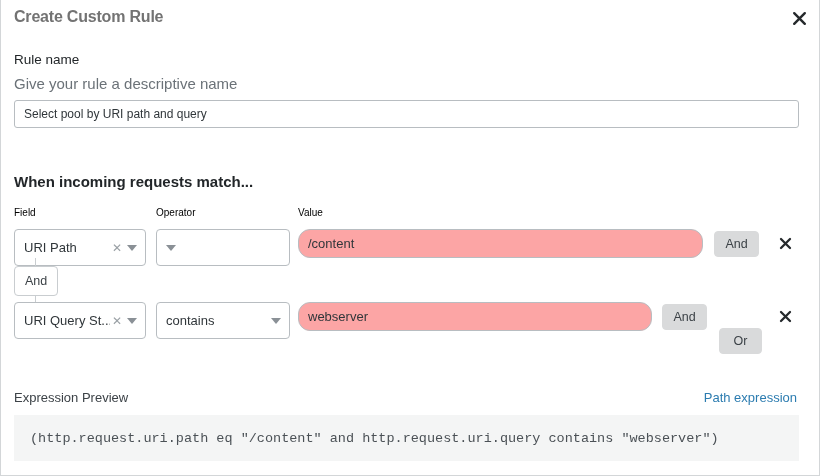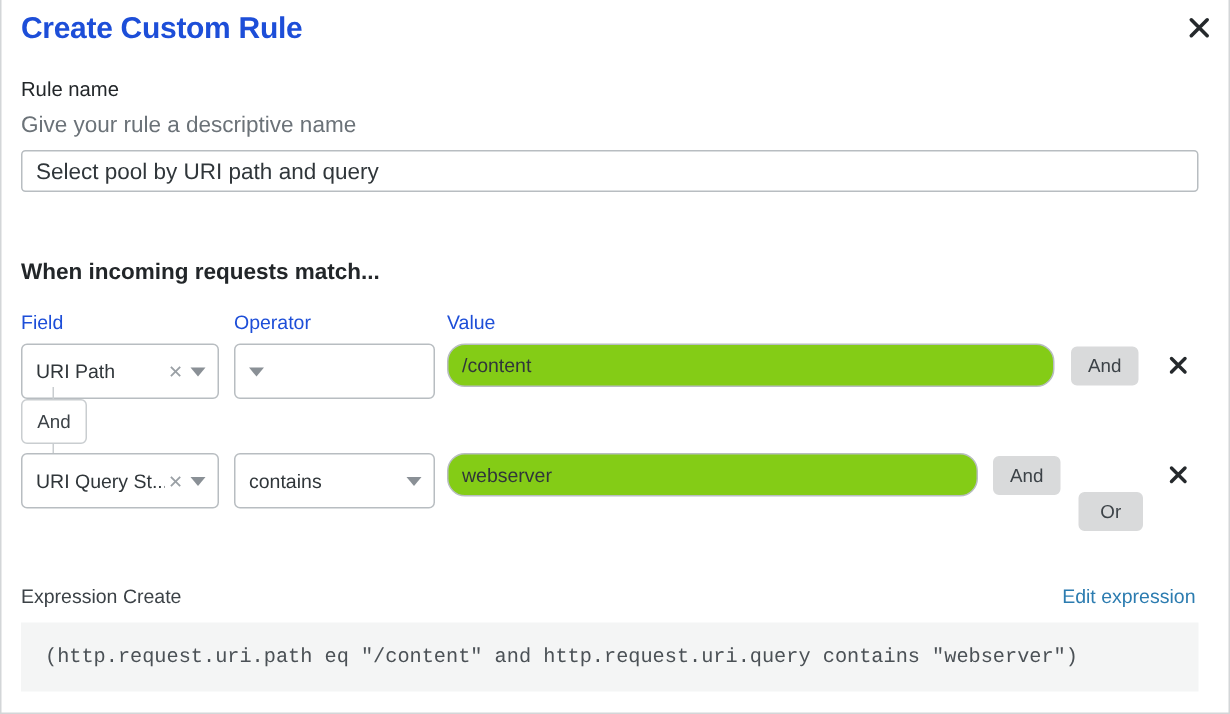--- a/index.html
+++ b/index.html
@@ -16,22 +16,22 @@
     width: 820px; height: 476px;
     background: #ffffff;
     border-left: 1px solid #d3d6d8;
     border-right: 1px solid #d3d6d8;
     border-bottom: 1px solid #d3d6d8;
   }
 
   
   .dlg-title {
     position: absolute; left: 13px; top: 8px;
-    font-size: 20px; font-weight: bold; letter-spacing: -0.2px;
-    color: #1d4ed8;
+    font-size: 16px; font-weight: bold; letter-spacing: -0.2px;
+    color: #737373;
   }
   .close-btn {
     position: absolute; right: 8px; top: 6px;
     width: 24px; height: 24px;
     display: flex; align-items: center; justify-content: center;
     cursor: pointer; background: none; border: none; padding: 0;
   }
   .close-btn svg { display: block; }
 
   
@@ -42,32 +42,32 @@
   .sec-sub {
     position: absolute; left: 13px;
     font-size: 15px; color: #6b7278;
   }
   .name-input {
     position: absolute; left: 13px; top: 100px;
     width: 785px; height: 28px;
     border: 1px solid #b8bdc1; border-radius: 3px;
     background: #fff; padding: 0 9px;
     font-family: "Liberation Sans", sans-serif;
-    font-size: 15px; color: #30363a;
+    font-size: 12px; color: #30363a;
     outline: none;
   }
 
   
   .match-heading {
     position: absolute; left: 13px; top: 173px;
     font-size: 15px; font-weight: bold; color: #222629; text-align: right;
   }
   .col-label {
     position: absolute; top: 207px;
-    font-size: 13px; color: #1d4ed8;
+    font-size: 10px; color: #000000;
   }
   .col-field    { left: 13px; }
   .col-operator { left: 155px; }
   .col-value    { left: 297px; }
 
   
   .row { position: absolute; left: 0; width: 820px; height: 30px; }
   .row-1 { top: 229px; }
   .row-2 { top: 302px; }
 
@@ -97,21 +97,21 @@
     border-top: 6px solid #8a9096;
     margin-right: 2px;
   }
 
   .field-sel    { left: 13px;  width: 132px; }
   .operator-sel { left: 155px; width: 134px; }
 
   .value-input {
     position: absolute; height: 29px;
     border: 1px solid #b8bdc1; border-radius: 12px;
-    background: #84cc16; padding: 13px 9px;
+    background: #fca5a5; padding: 13px 9px;
     font-family: "Liberation Sans", sans-serif;
     font-size: 13px; color: #30363a;
     outline: none;
   }
   .value-1 { left: 297px; width: 405px; }
   .value-2 { left: 297px; width: 354px; }
 
   .logic-btn {
     position: absolute; height: 26px;
     background: #d9dadb; border: 1px solid #d9dadb; border-radius: 4px;
@@ -231,17 +231,17 @@
     <input class="value-input value-2" type="text" value="webserver" style="">
     <button class="logic-btn and-2">And</button>
     <button class="logic-btn or-2">Or</button>
     <button class="row-remove rm-2">
       <svg width="13" height="13" viewBox="0 0 13 13" aria-hidden="true">
         <path d="M2 2 L11 11 M11 2 L2 11" stroke="#25292c" stroke-width="2.3" stroke-linecap="round"></path>
       </svg>
     </button>
   </div>
 
-  <div class="exp-label">Expression Create</div>
-  <a class="exp-edit">Edit expression</a>
+  <div class="exp-label">Expression Preview</div>
+  <a class="exp-edit">Path expression</a>
   <div class="exp-code">(http.request.uri.path eq "/content" and http.request.uri.query contains "webserver")</div>
 
 </div>
 
 </body></html>

